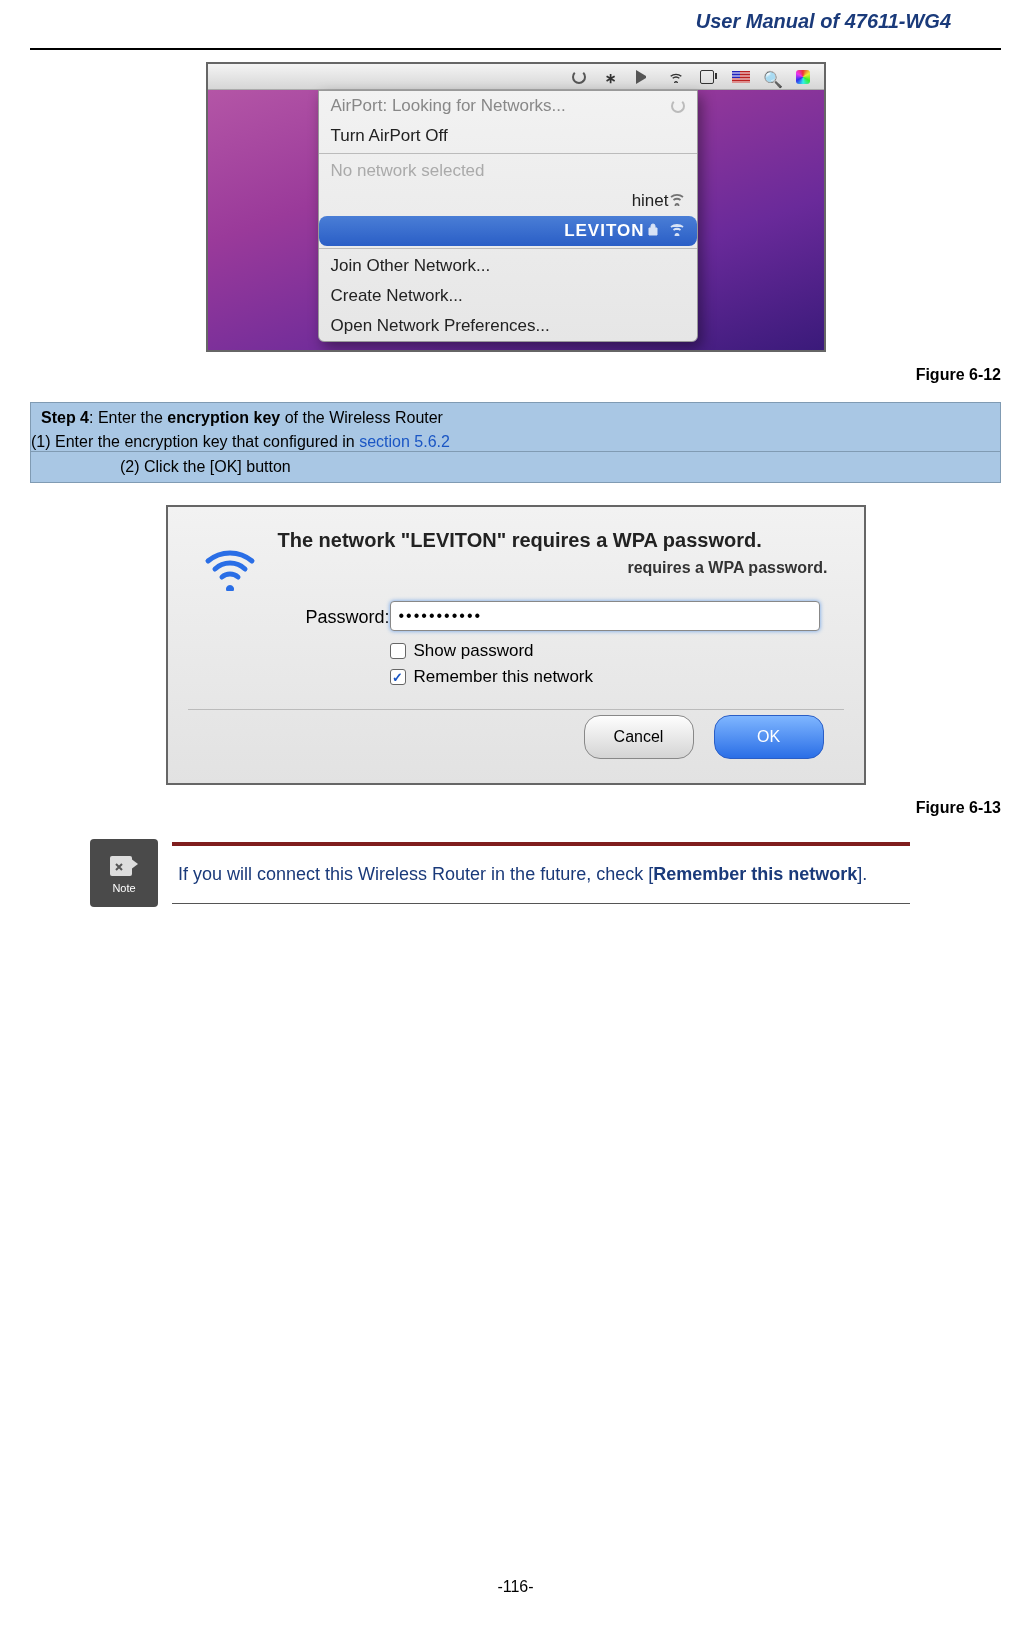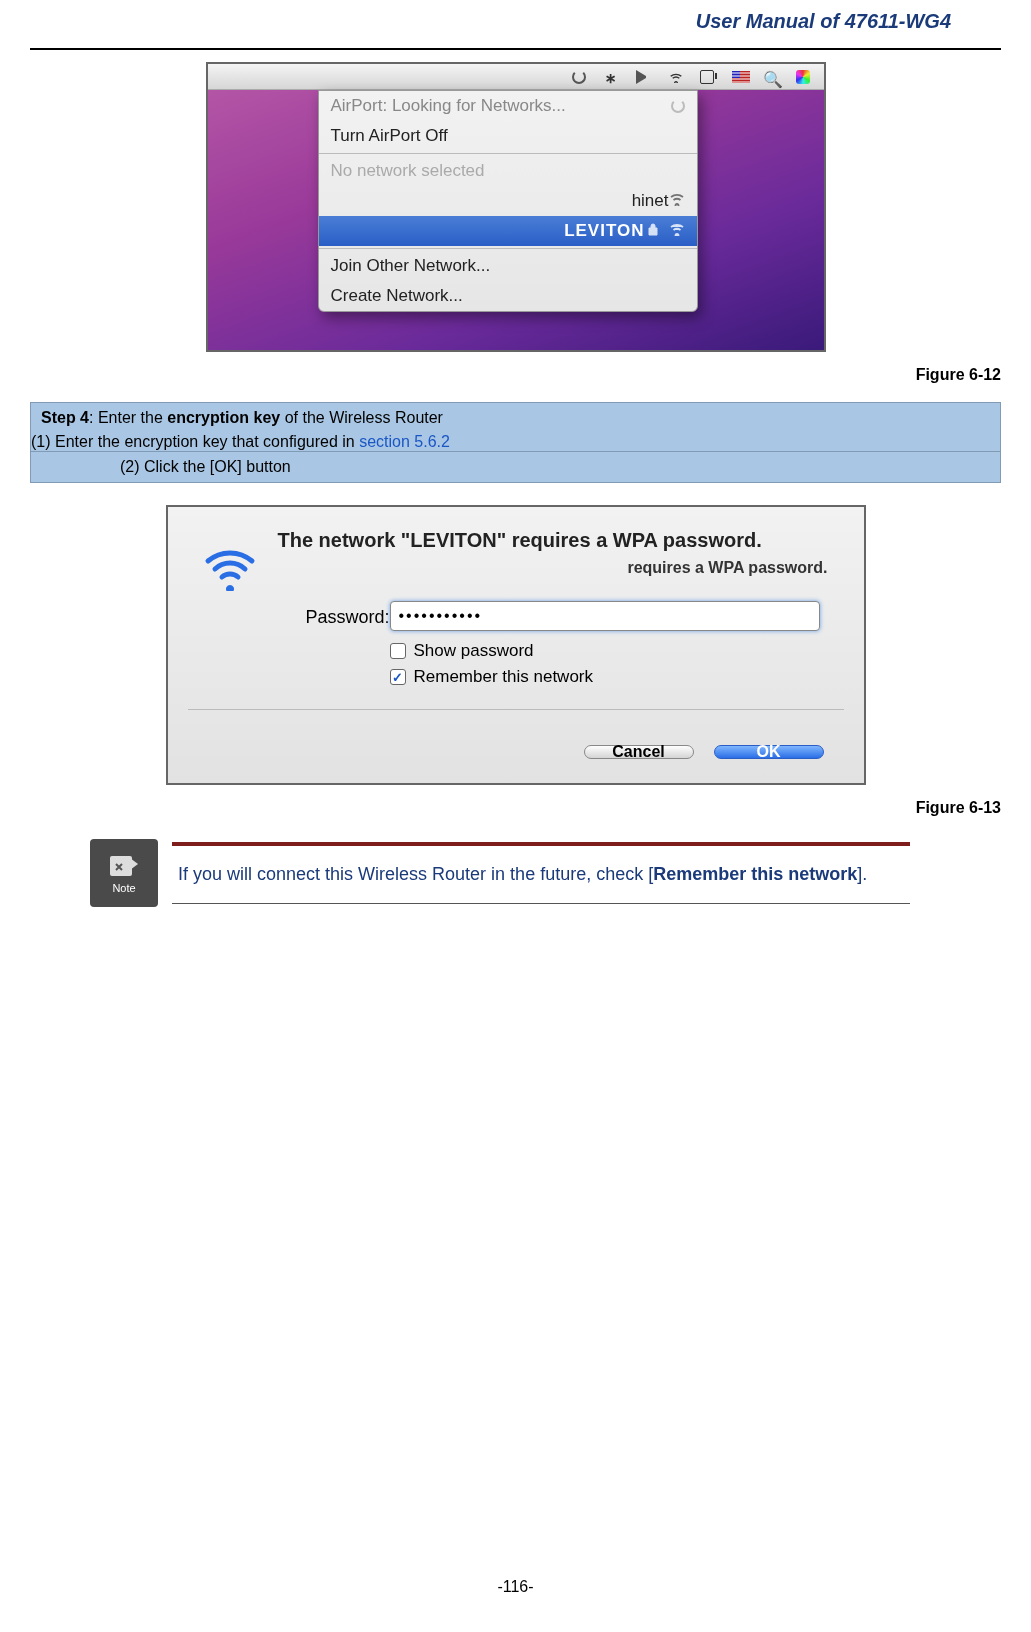--- a/index.html
+++ b/index.html
@@ -63,20 +63,21 @@
     font-size:17px; color:#222;
   }
   .wifi-dropdown .row { display:flex; align-items:center; padding:5px 12px; }
   .wifi-dropdown .status-row { color:#888; justify-content:space-between; }
   .wifi-dropdown .disabled { color:#aaa; }
   .wifi-dropdown .sep { height:1px; background:#bbb; margin:2px 0; }
   .wifi-dropdown .net-row { justify-content:flex-end; padding-left: 28px; }
   .wifi-dropdown .net-row.selected {
     background: linear-gradient(#4a7ed6, #2a5ec6);
     color:#fff;
+    border-radius:8px;
   }
   .wifi-dropdown .row-right { display:flex; gap:8px; align-items:center; opacity:0.8; }
   .spinner { width:14px;height:14px;border:2px solid #bbb;border-top-color:transparent;border-radius:50%; }
   .lock-mini svg, .sig-mini svg { width:16px; height:14px; }
   .net-row.selected .lock-mini path, .net-row.selected .sig-mini path { fill:#fff; }
 
   .fig-caption { text-align:right; font-weight:bold; margin:10px 0 18px 0; }
 
   
   .step-block {
@@ -117,23 +118,23 @@
     position:absolute; top:94px; left:222px; width:430px; height:30px;
     background:#fff; border:1px solid #888; border-radius:4px;
     display:flex; align-items:center; padding:0 8px; letter-spacing:2px;
     box-shadow: 0 0 4px #6aa0e8;
   }
   .chk-row { position:absolute; left:222px; display:flex; align-items:center; gap:8px; font-size:17px; }
   .chk1 { top:134px; } .chk2 { top:160px; }
   .chk-box { width:16px; height:16px; border:1.5px solid #666; border-radius:3px; background:#fff; display:flex; align-items:center; justify-content:center; font-size:13px; color:#1a56c4; font-weight:bold; }
   .dlg-sep { position:absolute; left:20px; right:20px; top:202px; height:1px; background:#bbb; }
   .dlg-btn {
-    position:absolute; bottom:24px; height:14px; width:110px;
+    position:absolute; bottom:24px; height:44px; width:110px;
     border-radius:16px; display:flex; align-items:center; justify-content:center;
-    font-size:16px; border:1px solid #888;font-weight:bold;
+    font-size:16px; border:1px solid #888;
   }
   .btn-cancel { right:170px; background:linear-gradient(#fefefe,#d4d4d4); }
   .btn-ok     { right:40px;  background:linear-gradient(#7fb6ff,#2a6ee6); color:#fff; border-color:#2a5ec6; }
 
   
   .note-block {
     display:flex; align-items:center; gap:14px;
     margin: 22px 0 22px 60px; width: 820px;
   }
   .note-icon {
@@ -222,20 +223,21 @@
               <svg viewBox="0 0 16 14">
                   <path d="M8 12 a1.5 1.5 0 1 0 0.001 0 M2 5 a10 10 0 0 1 12 0 M4.5 8 a6 6 0 0 1 7 0" fill="none" stroke="#fff" stroke-width="1.8"></path>
                 </svg>
             </span>
           </span>
         </div>
 
         <div class="sep"></div>
         <div class="row">Join Other Network...</div>
         <div class="row">Create Network...</div>
+        <div class="row">Open Network Preferences...</div>
       </div>
     </div>
     <div class="fig-caption">Figure 6-12</div>
   </div>
 
   <div class="step-block">
     <div class="step-line">
       <b>Step 4</b><span>: Enter the </span><b>encryption key</b><span> of the Wireless Router</span>
     </div>
     <div class="sub-title" name="step-4-ln1">

